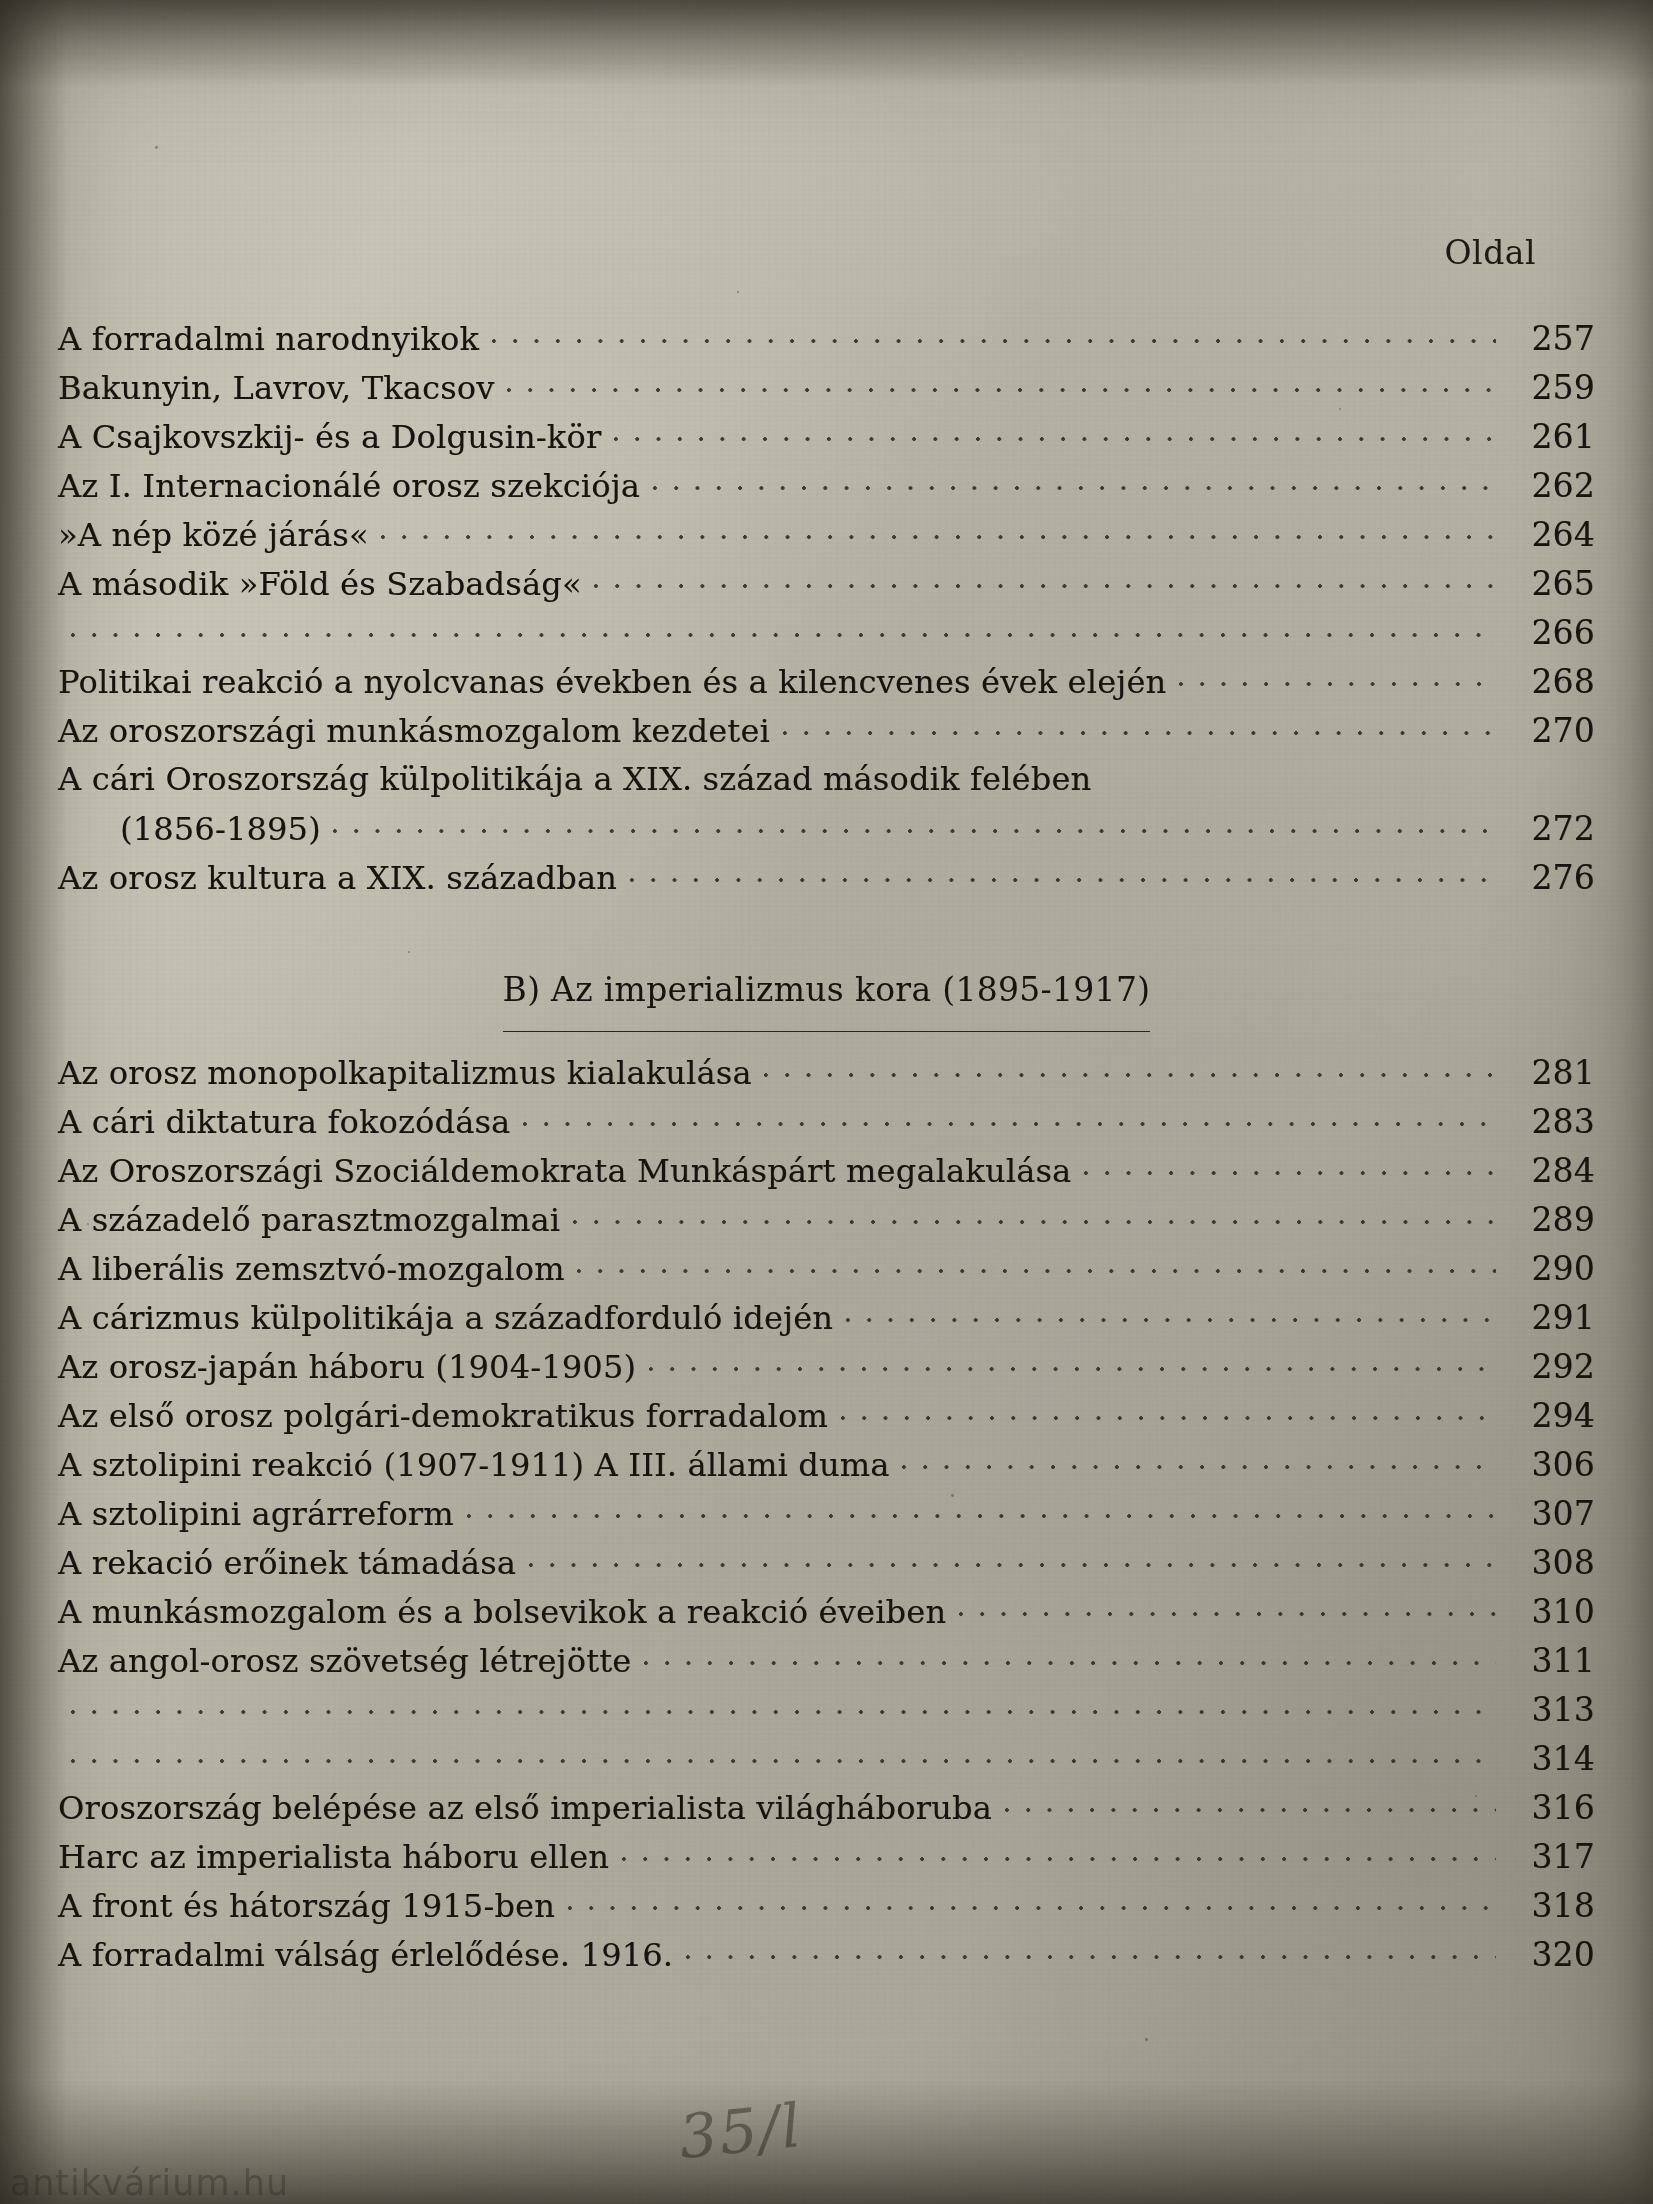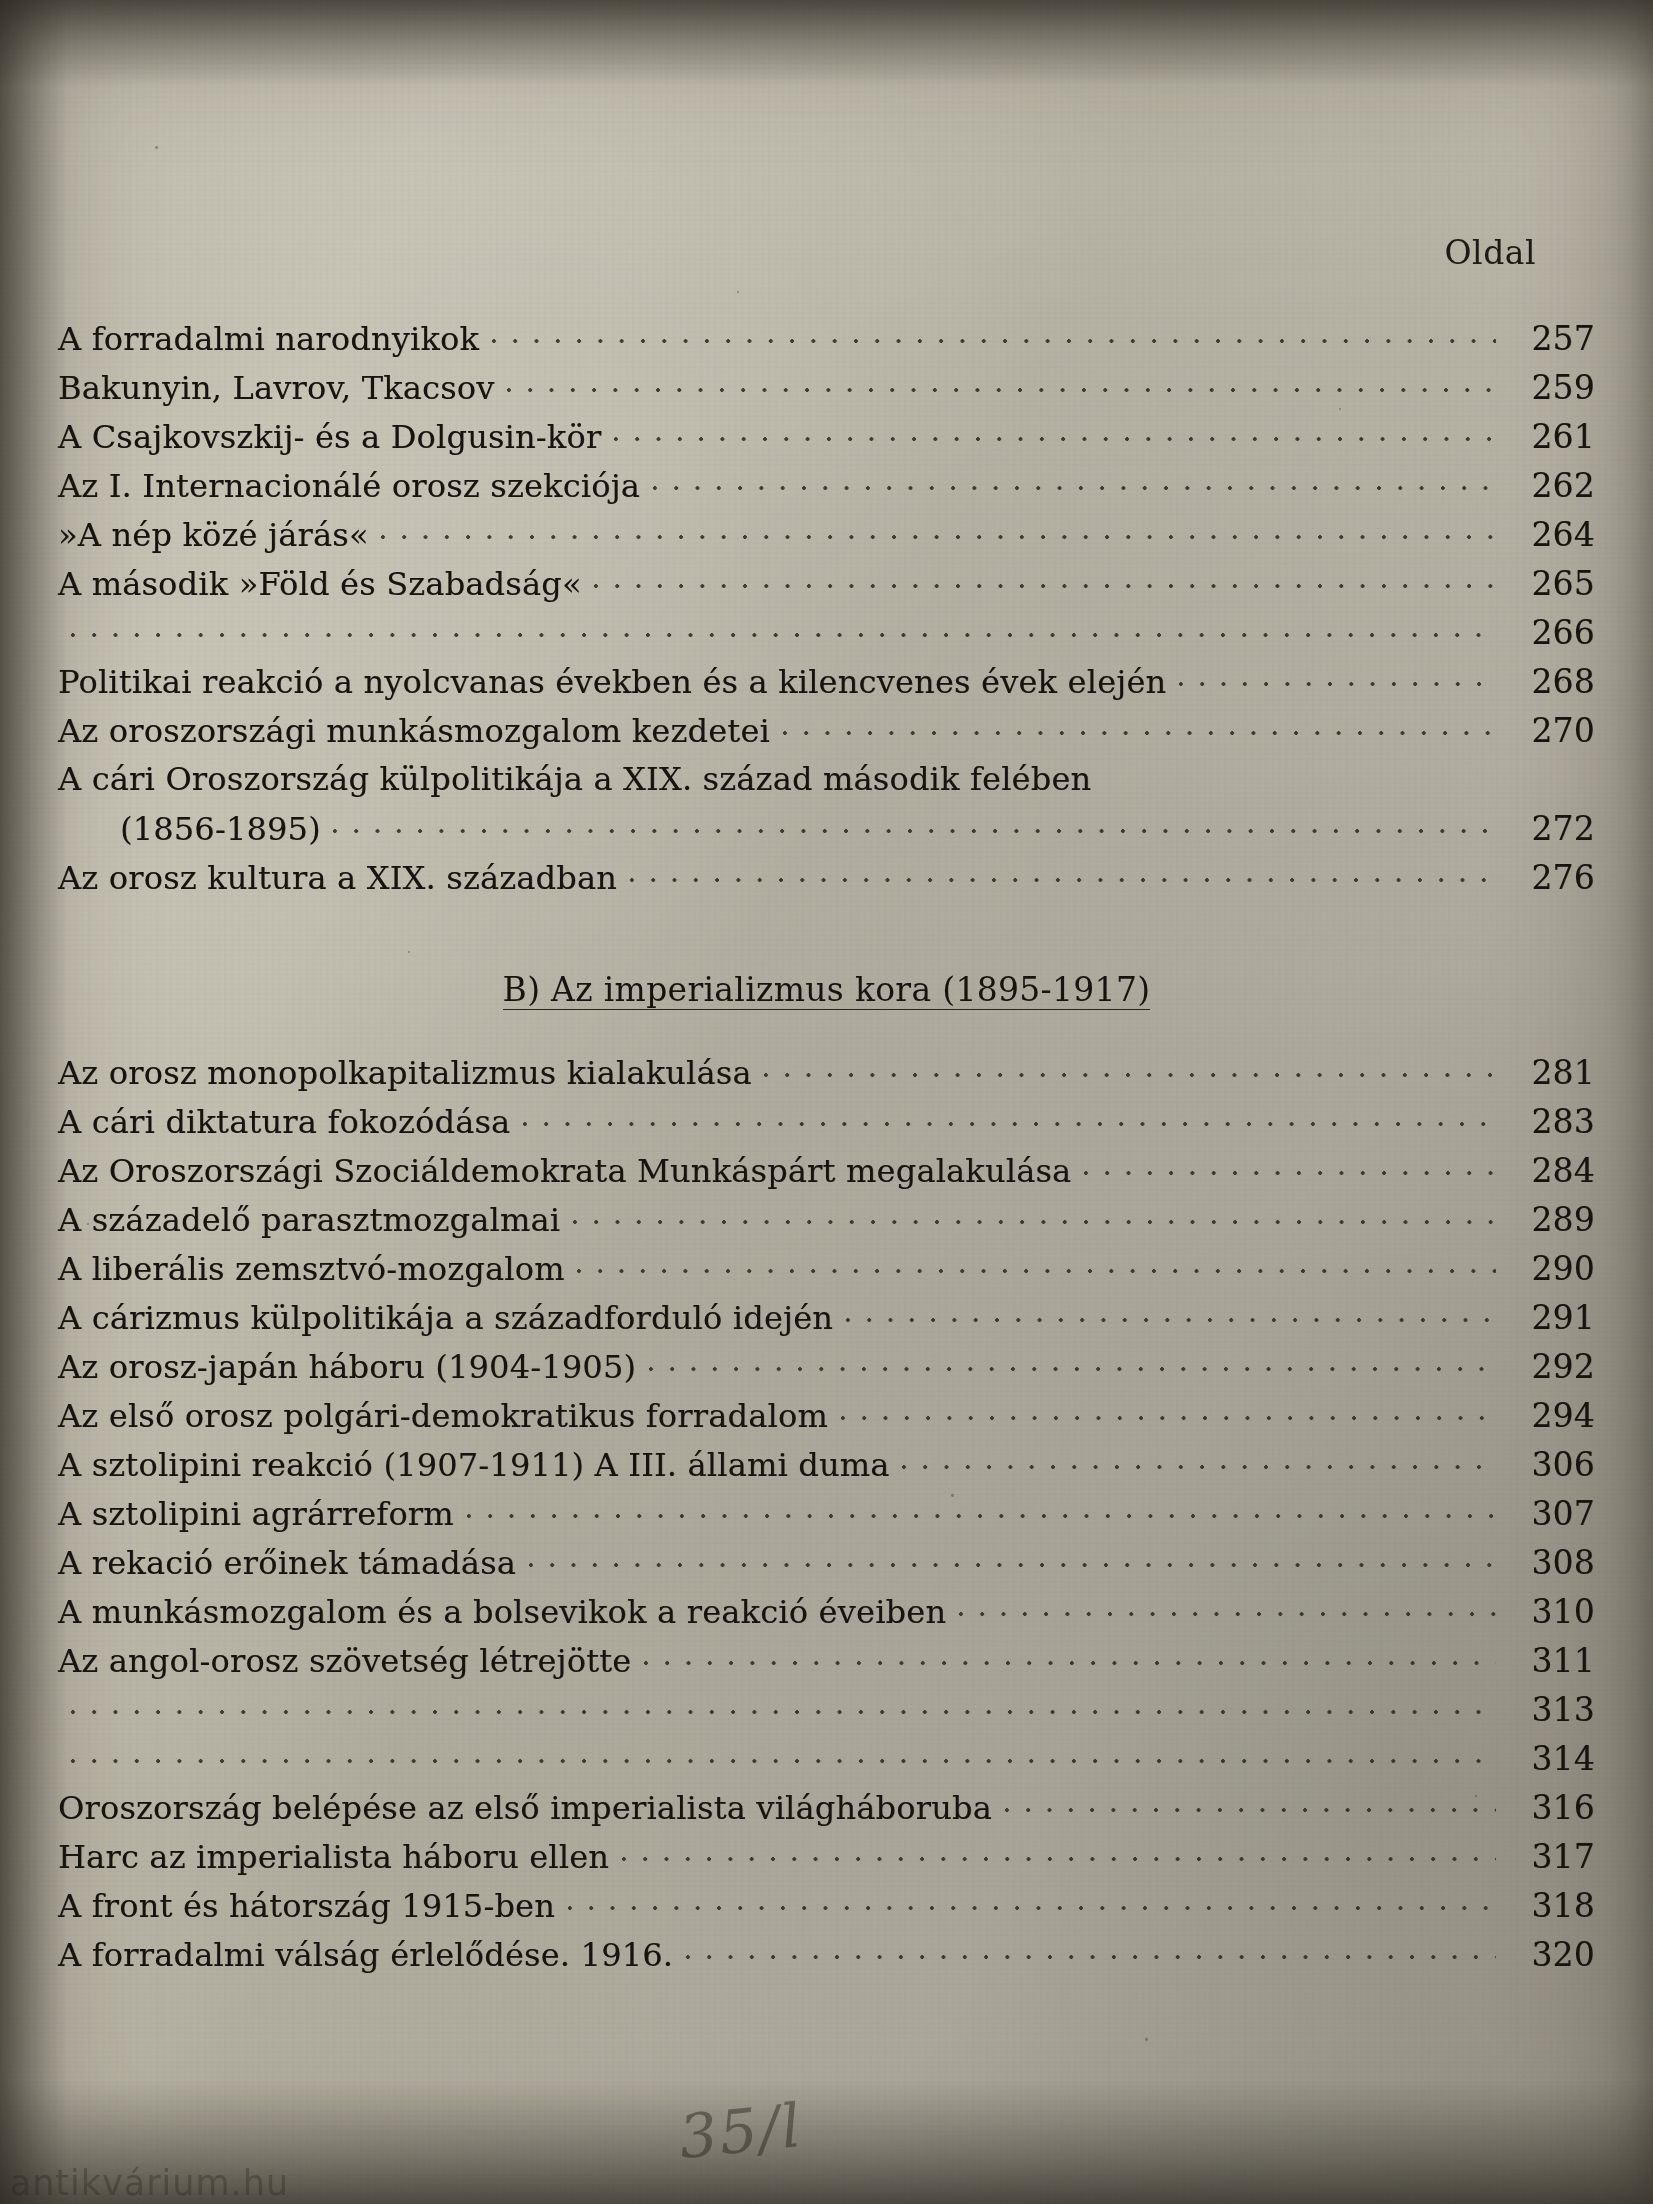--- a/index.html
+++ b/index.html
@@ -133,21 +133,21 @@
     position: absolute;
     left: 0;
     width: 1537px;
     text-align: center;
     font-size: 33px;
     color: #17140f;
     letter-spacing: 0.3px;
   }
   .section-head span {
     border-bottom: 1.9px solid #2a251d;
-    padding-bottom: 0;
+    padding-bottom: 22px;
   }
   #head-b {
     left: 58px;
     top: 970px;
   }
 
   
   #scribble {
     position: absolute;
     left: 679px;

